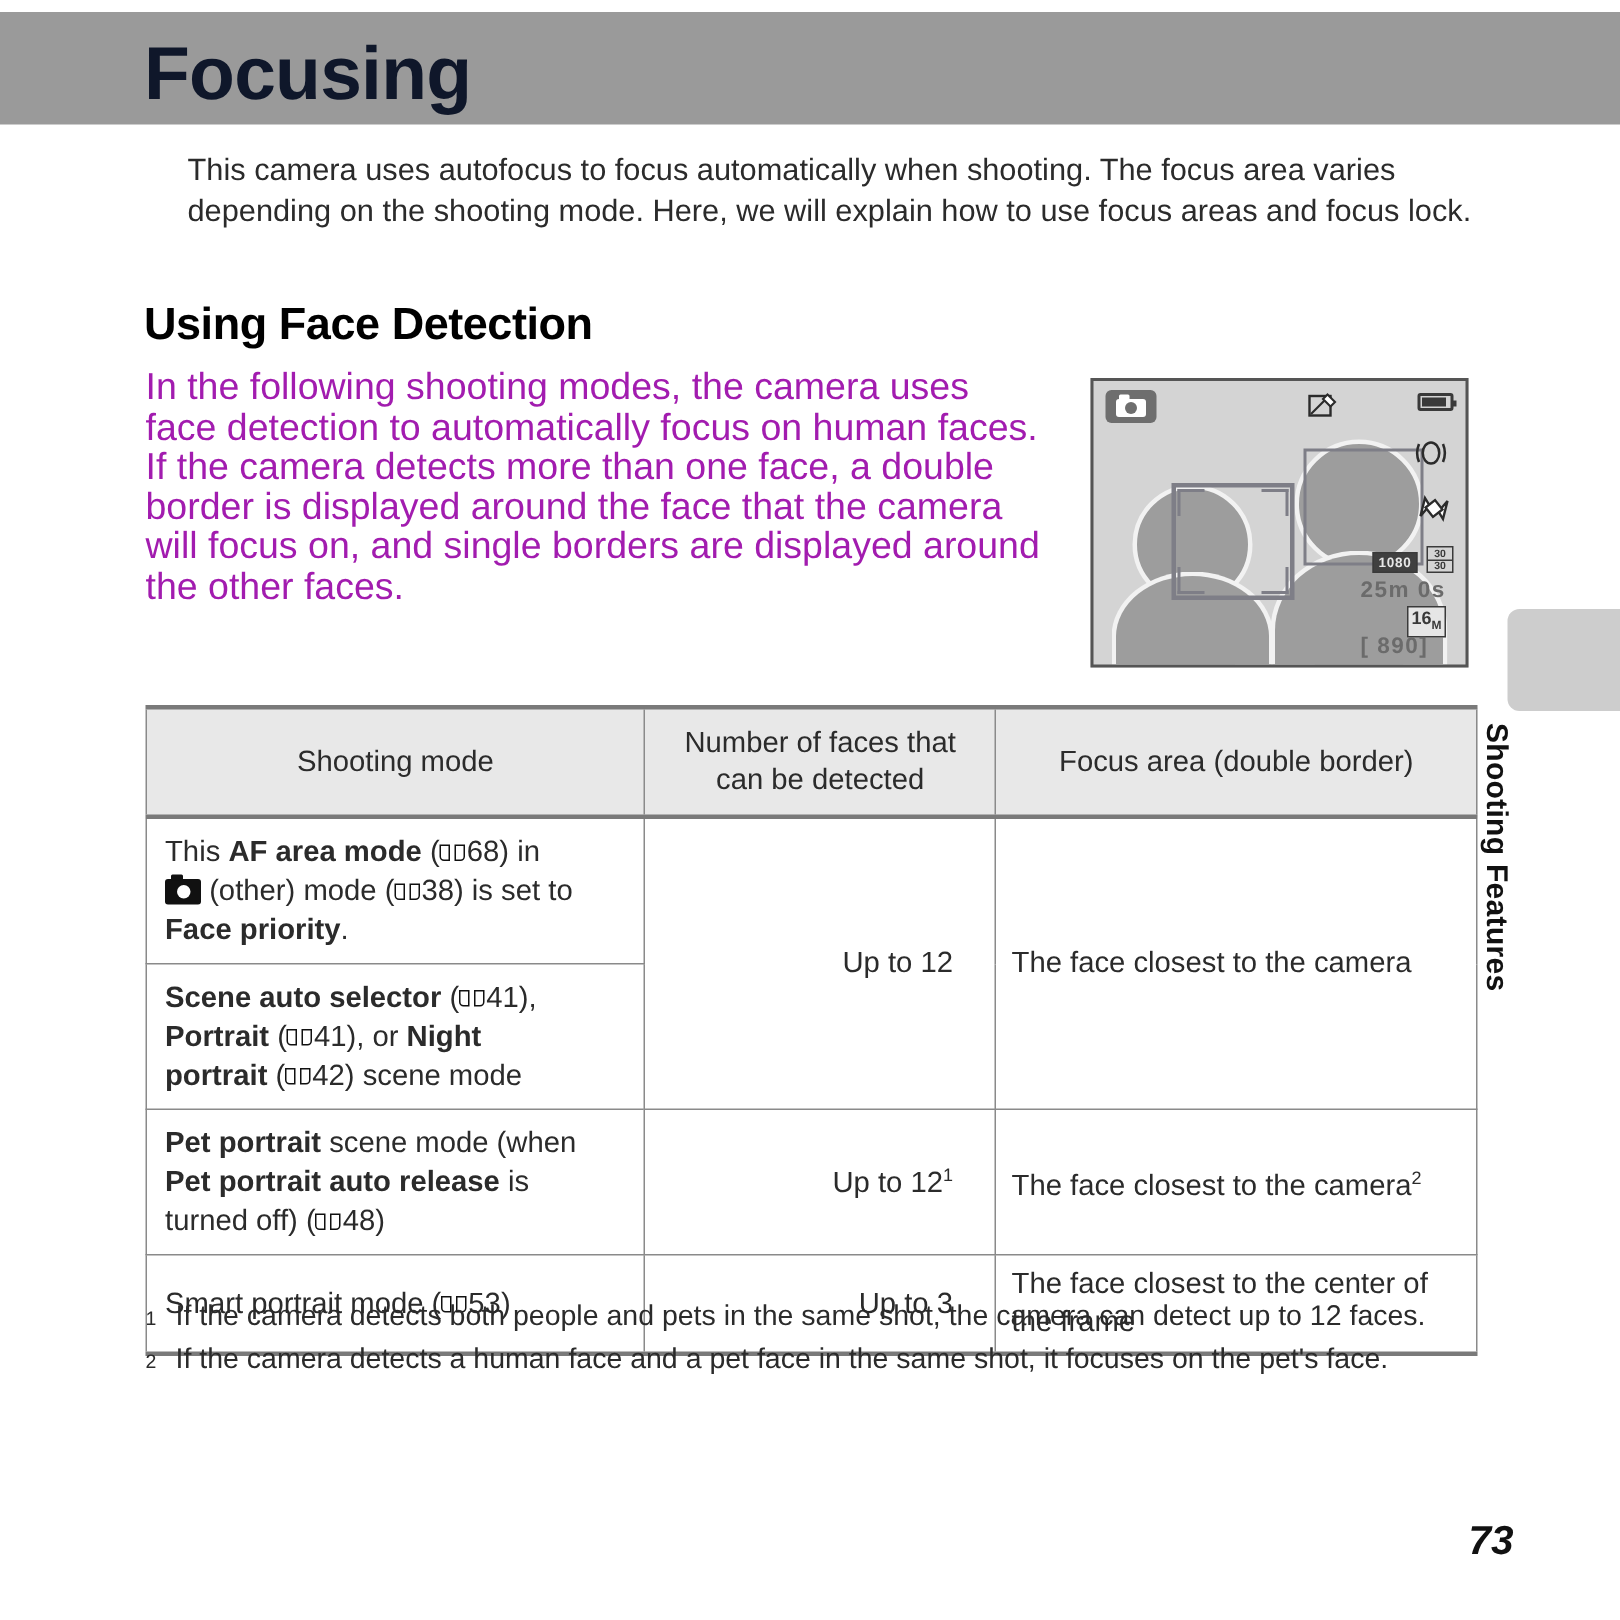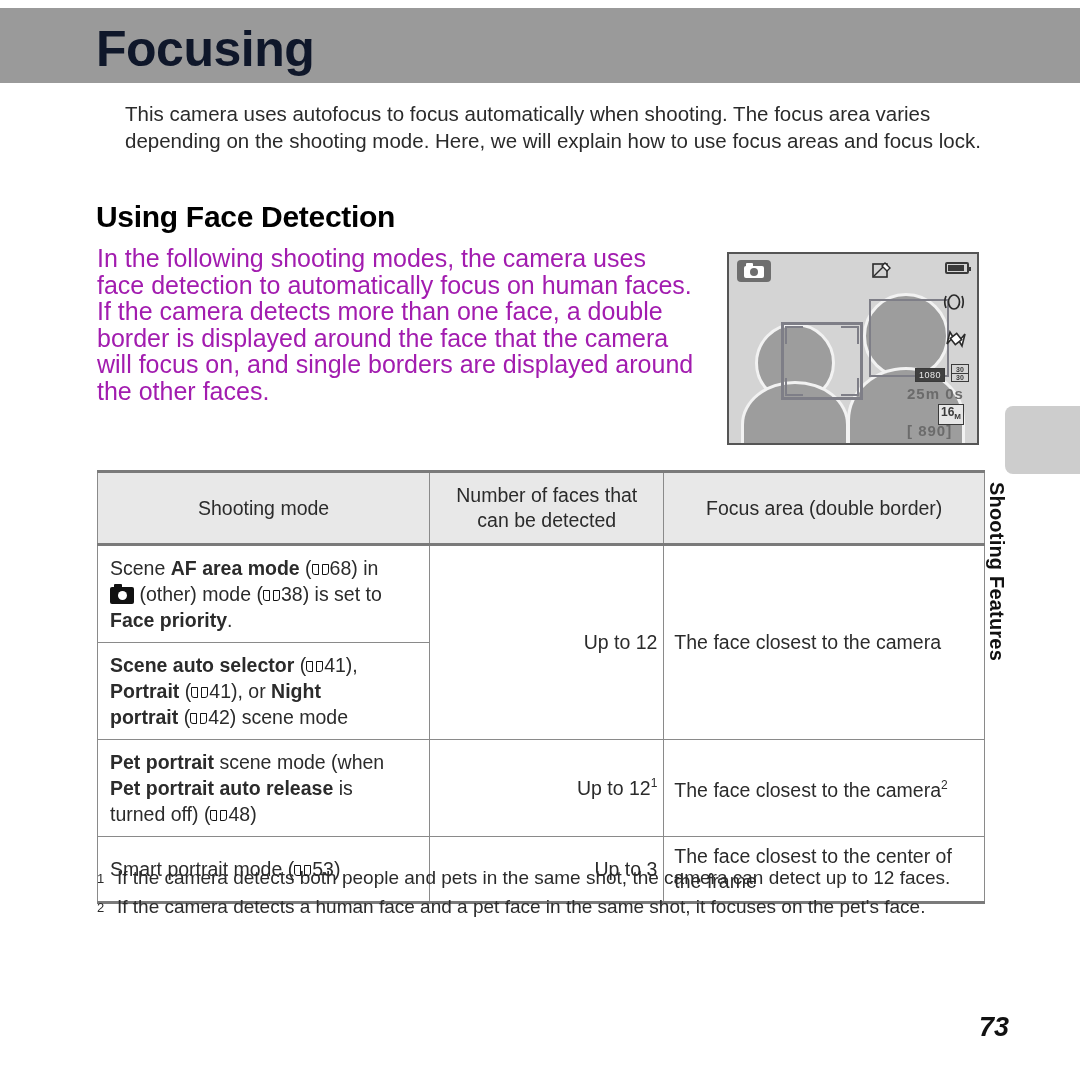--- a/index.html
+++ b/index.html
@@ -215,21 +215,21 @@
   .topcenter { left: 142px; top: 6px; width: 22px; height: 22px; }
   .vr-ico    { left: 213px; top: 36px; width: 24px; height: 24px; }
   .pet-ico   { left: 214px; top: 72px; width: 26px; height: 26px; }
 
   .tag-1080 {
     position: absolute;
     left: 186px; top: 114px;
     background: #404040;
     color: #e8e8e8;
     font-size: 9px;
-    font-weight: normal;
+    font-weight: bold;
     padding: 1px 3px;
     border: 1px solid #3a3a3a;
     letter-spacing: 0.5px;
   }
   .tag-fps {
     position: absolute;
     left: 222px; top: 110px;
     width: 18px; height: 18px;
     border: 1.5px solid #3a3a3a;
     box-sizing: border-box;
@@ -296,21 +296,21 @@
   .col-mode  { width: 336px; margin-left: 36px; }
   .col-count { width: 228px; }
   .col-area  { width: 324px; }
 
   .tbl td.mode-cell {
     line-height: 26px;
     padding: 9px 12px;
   }
   .tbl td.count-cell {
     text-align: right;
-    padding-right: 6px;
+    padding-right: 28px;
   }
   .tbl td.area-cell {
     line-height: 25px;
   }
   .row-last td { border-bottom: 3px solid #7a7a7a; }
 
   .b { font-weight: bold; }
   sup.fn { font-size: 12px; vertical-align: super; }
 
   
@@ -494,21 +494,21 @@
       <th class="col-mode">Shooting mode</th>
       <th class="col-count">
         <span>Number of faces that</span><br>
         <span>can be detected</span>
       </th>
       <th class="col-area">Focus area (double border)</th>
     </tr>
   </thead>
   <tbody>
       <tr>
-        <td class="mode-cell"><span>Scene </span><span class="b">AF area mode</span><span> (</span><span class="bookico"><i class="l"></i><i class="r"></i></span><span>68) in</span><br><span class="camico"></span><span> (other) mode (</span><span class="bookico"><i class="l"></i><i class="r"></i></span><span>38) is set to</span><br><span class="b">Face priority</span><span>.</span></td>
+        <td class="mode-cell"><span>This </span><span class="b">AF area mode</span><span> (</span><span class="bookico"><i class="l"></i><i class="r"></i></span><span>68) in</span><br><span class="camico"></span><span> (other) mode (</span><span class="bookico"><i class="l"></i><i class="r"></i></span><span>38) is set to</span><br><span class="b">Face priority</span><span>.</span></td>
         <td class="count-cell" rowspan="2">Up to 12</td>
         <td class="area-cell" rowspan="2">The face closest to the camera</td>
       </tr>
       <tr>
         <td class="mode-cell"><span class="b">Scene auto selector</span><span> (</span><span class="bookico"><i class="l"></i><i class="r"></i></span><span>41),</span><br><span class="b">Portrait</span><span> (</span><span class="bookico"><i class="l"></i><i class="r"></i></span><span>41), or </span><span class="b">Night</span><br><span class="b">portrait</span><span> (</span><span class="bookico"><i class="l"></i><i class="r"></i></span><span>42) scene mode</span></td>
       </tr>
       <tr>
         <td class="mode-cell"><span class="b">Pet portrait</span><span> scene mode (when</span><br><span class="b">Pet portrait auto release</span><span> is</span><br><span>turned off) (</span><span class="bookico"><i class="l"></i><i class="r"></i></span><span>48)</span></td>
         <td class="count-cell">Up to 12<sup class="fn">1</sup></td>
         <td class="area-cell">The face closest to the camera<sup class="fn">2</sup></td>

